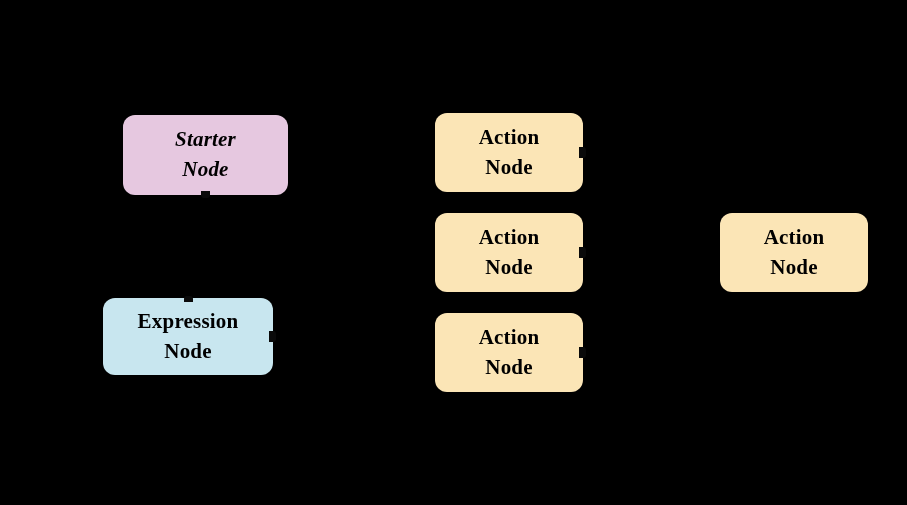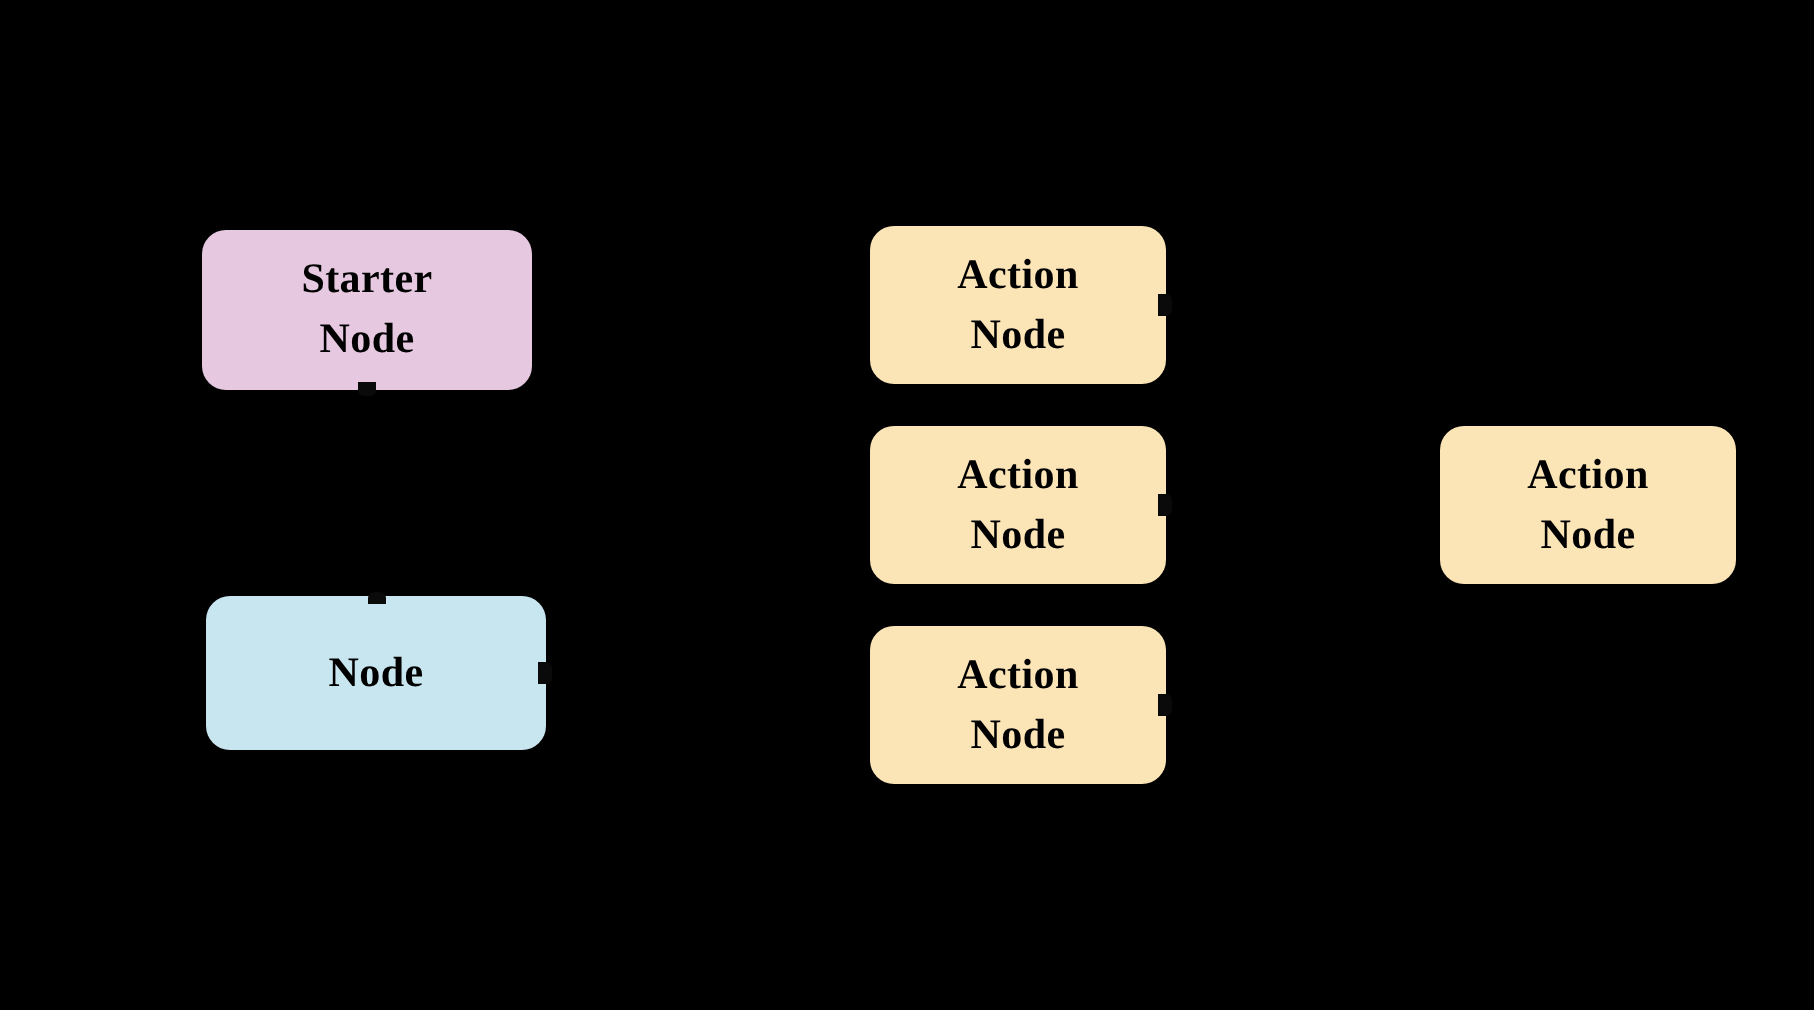--- a/index.html
+++ b/index.html
@@ -64,27 +64,28 @@
     top: 50%;
     margin-top: -5.5px;
     border-radius: 0 3px 3px 0;
   }
 </style>
 </head>
 <body>
 
 <div id="canvas" style="width: 907px; height: 505px; background: rgb(0, 0, 0);">
 
-  <div class="node" id="node-starter" style="left: 101px; top: 115px; width: 165px; height: 80px; background: rgb(230, 200, 224); color: rgb(0, 0, 0);">
+  <div class="node" id="node-starter" style="left: 123px; top: 115px; width: 165px; height: 80px; background: rgb(230, 200, 224); color: rgb(0, 0, 0); font-style: italic;">
     <span class="label-line">Starter</span>
     <span class="label-line">Node</span>
     <span class="port port-bottom" style="background: rgb(10, 10, 10);"></span>
   </div>
 
   <div class="node" id="node-expression" style="left: 103px; top: 298px; width: 170px; height: 77px; background: rgb(200, 230, 239); color: rgb(0, 0, 0);">
+    <span class="label-line">Expression</span>
     <span class="label-line">Node</span>
     <span class="port port-top" style="background: rgb(10, 10, 10);"></span>
     <span class="port port-right" style="background: rgb(10, 10, 10);"></span>
   </div>
 
   <div class="node" id="node-action-1" style="left: 435px; top: 113px; width: 148px; height: 79px; background: rgb(251, 229, 182); color: rgb(0, 0, 0);">
     <span class="label-line">Action</span>
     <span class="label-line">Node</span>
     <span class="port port-right" style="background: rgb(10, 10, 10);"></span>
   </div>

